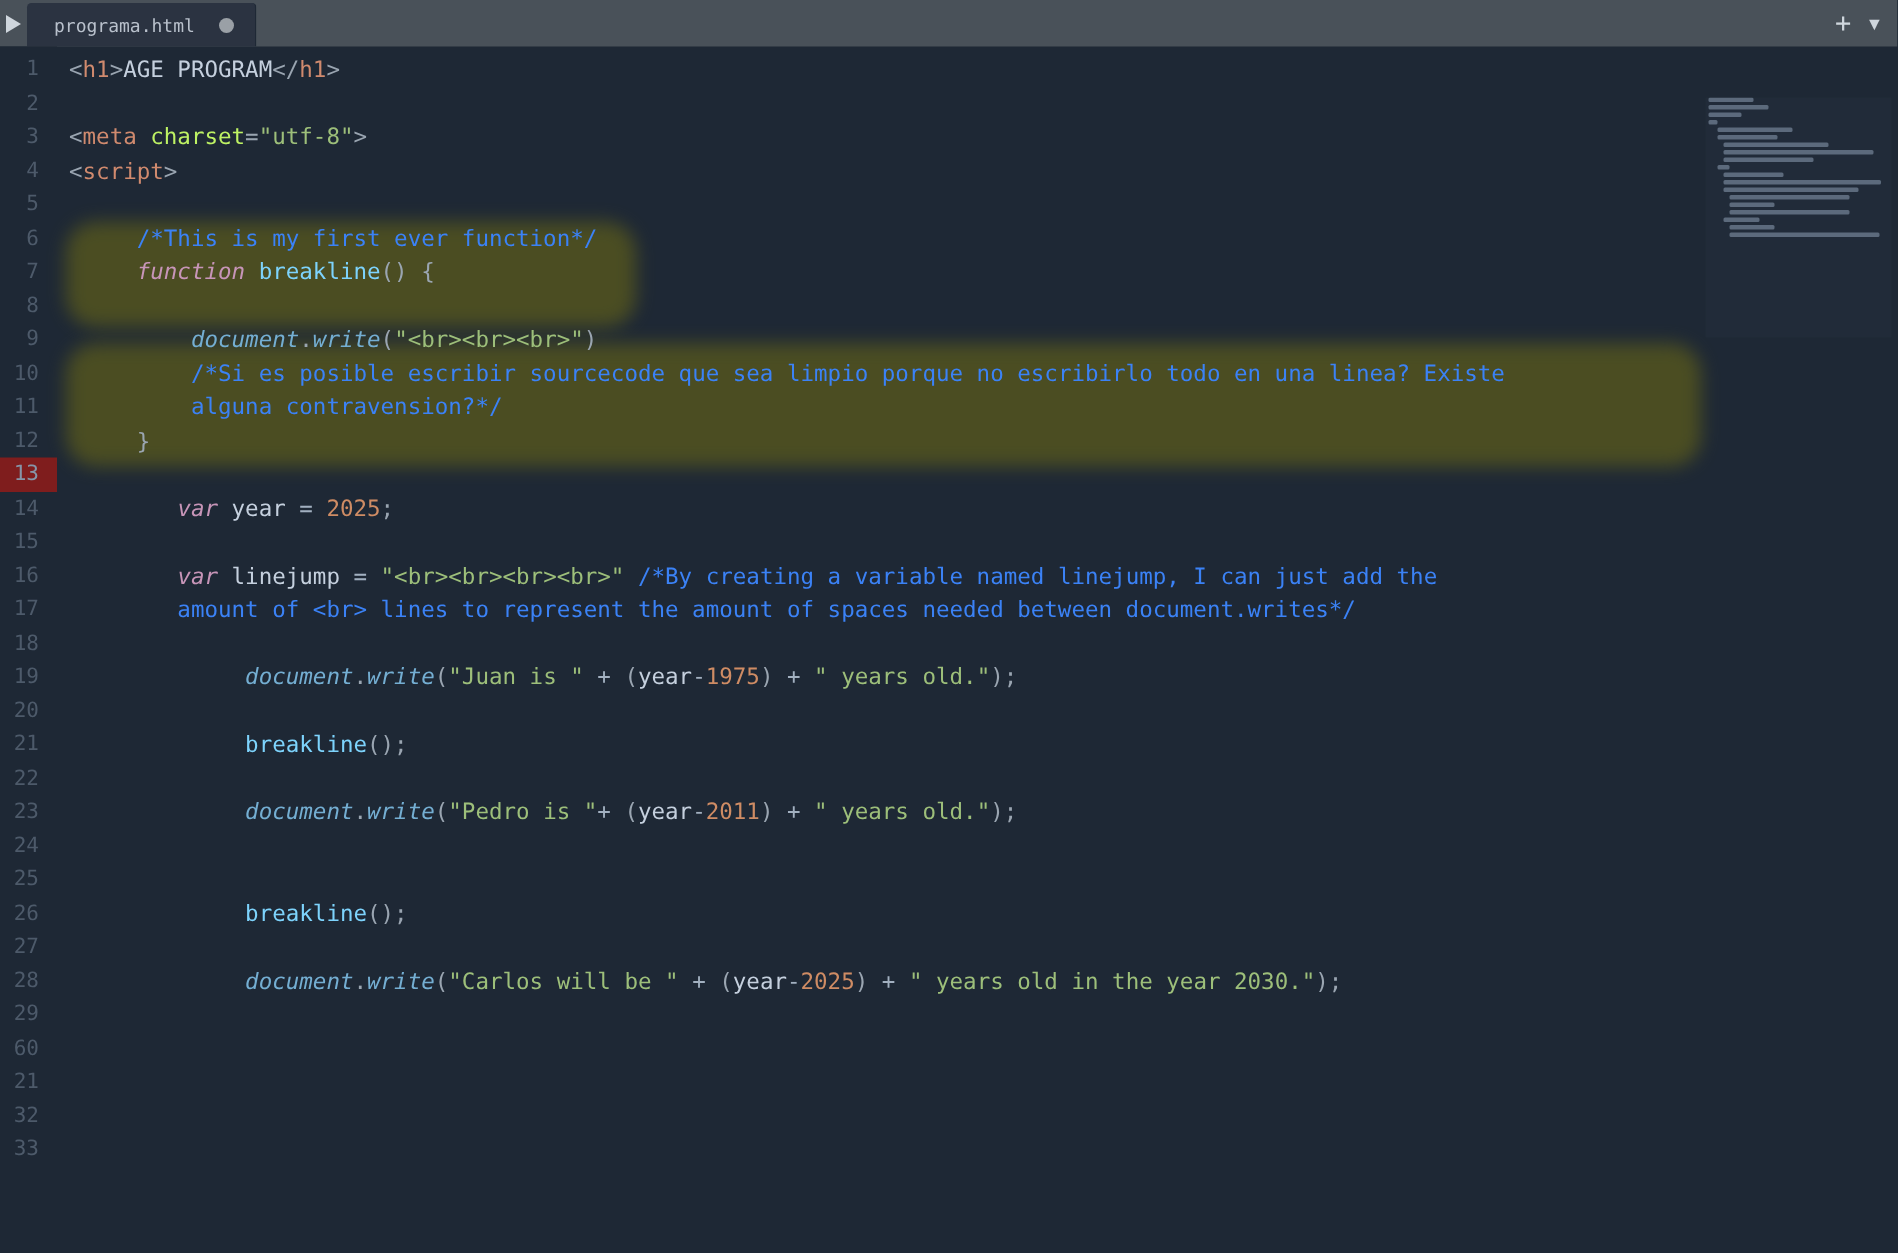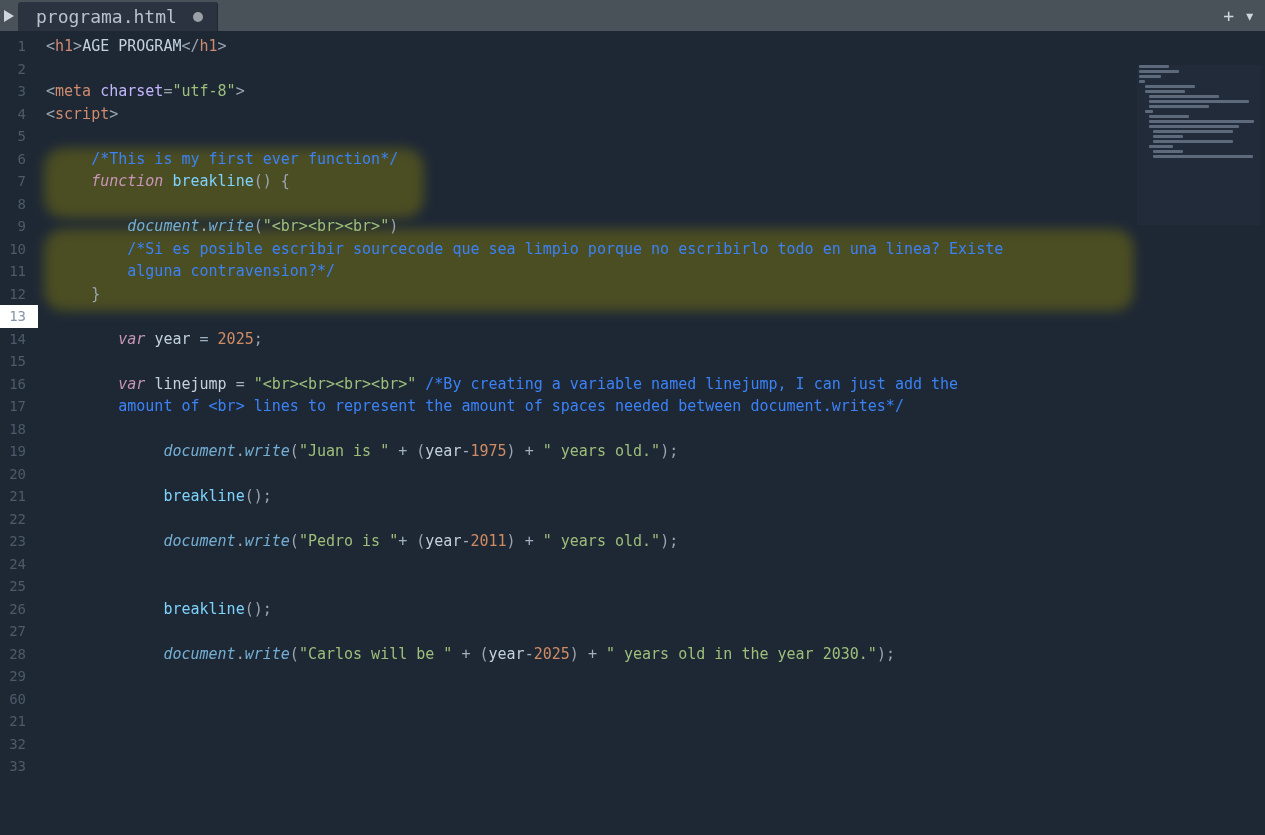--- a/index.html
+++ b/index.html
@@ -27,21 +27,21 @@
     justify-content: center;
     color: #cfd6dd;
   }
   .tab {
     display: flex;
     align-items: center;
     gap: 16px;
     padding: 0 14px 0 18px;
     background: #2b3341;
     color: #b9c1cc;
-    font-size: 18px;
+    font-size: 12px;
     border-right: 1px solid #1e2835;
     border-top-left-radius: 3px;
     border-top-right-radius: 3px;
     position: relative;
     top: 2px;
     height: 29px;
   }
   .tab .dot {
     width: 10px; height: 10px;
     border-radius: 50%;
@@ -67,21 +67,21 @@
     width: 38px;
     padding-top: 4px;
     text-align: right;
     color: #4d5a6a;
     background: #1e2835;
     font-size: 14px;
     user-select: none;
   }
   .gutter div { height: 22.5px; padding-right: 12px; line-height: 22.5px; }
   .gutter div.active {
-    background: #ffffff;
+    background: #7f1d1d;
     color: #8695a8;
   }
 
   .code-area {
     flex: 1;
     padding-top: 4px;
     position: relative;
   }
   .code-line {
     height: 22.5px;
@@ -97,21 +97,21 @@
     background: #5a5a1c;
     filter: blur(6px);
     opacity: 0.75;
     border-radius: 20px;
     pointer-events: none;
   }
 
   
   .punct { color: #9aa5b1; }
   .tag   { color: #d08a6e; margin-top: 41px; }
-  .attr  { color: #c4b5fd; }
+  .attr  { color: #bef264; }
   .str   { color: #9dbf7a; }
   .kw    { color: #c795b8; font-style: italic; }
   .fn    { color: #7dd3fc; }
   .fn-i  { color: #74aed2; font-style: italic; }
   .ident { color: #c5d0de; }
   .prop  { color: #74aed2; font-style: italic; }
   .num   { color: #cf8c64; }
   .op    { color: #a2b0c0; }
   .cmt   { color: #3b82f6; }
 

